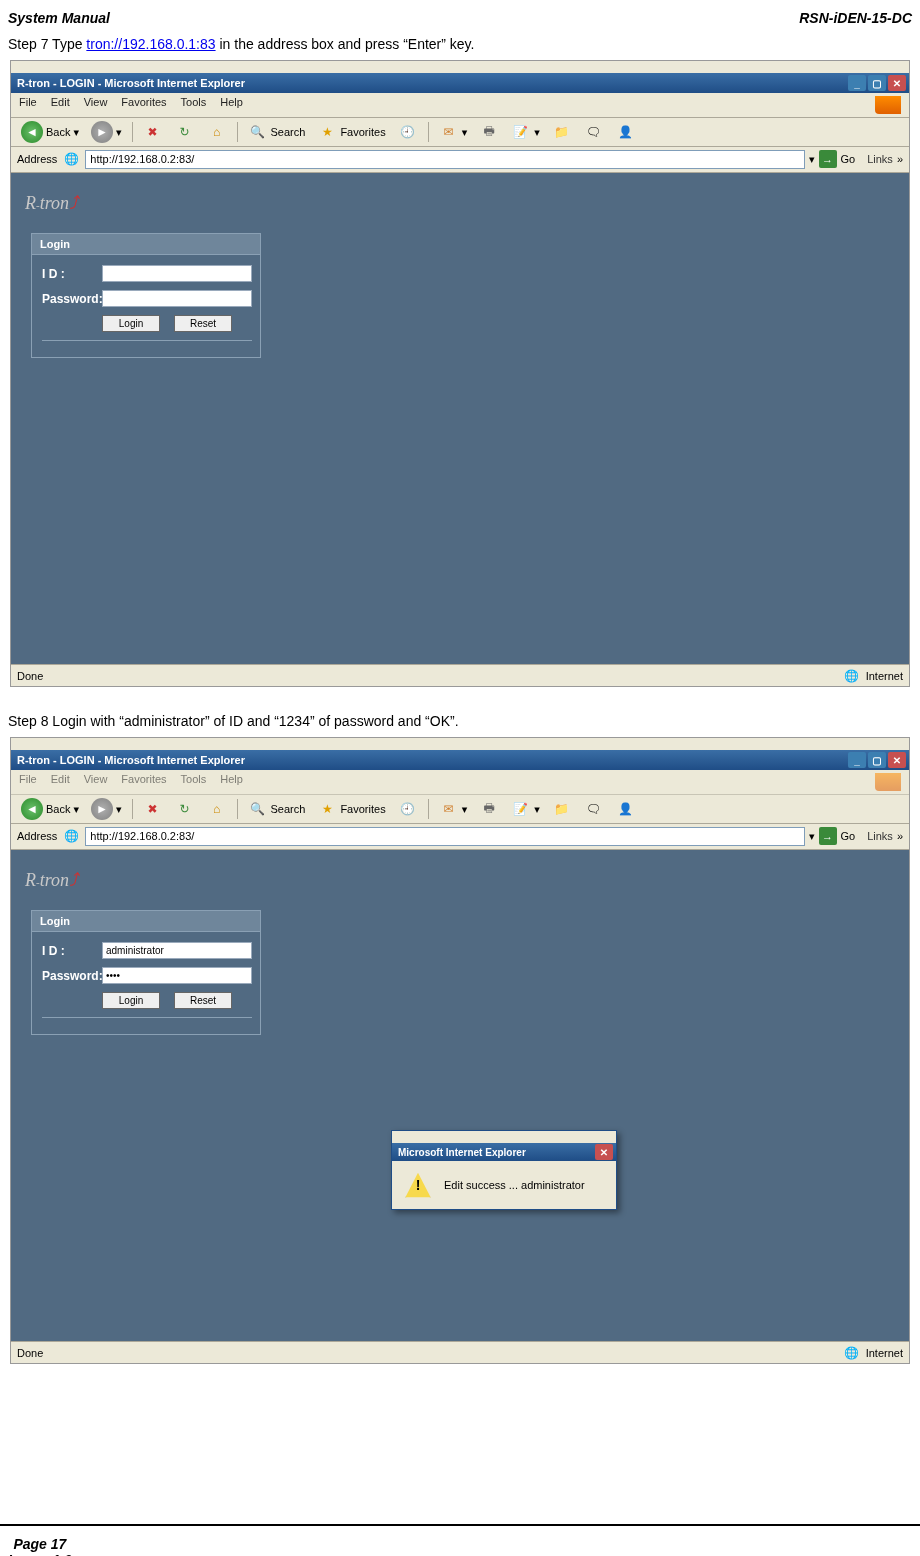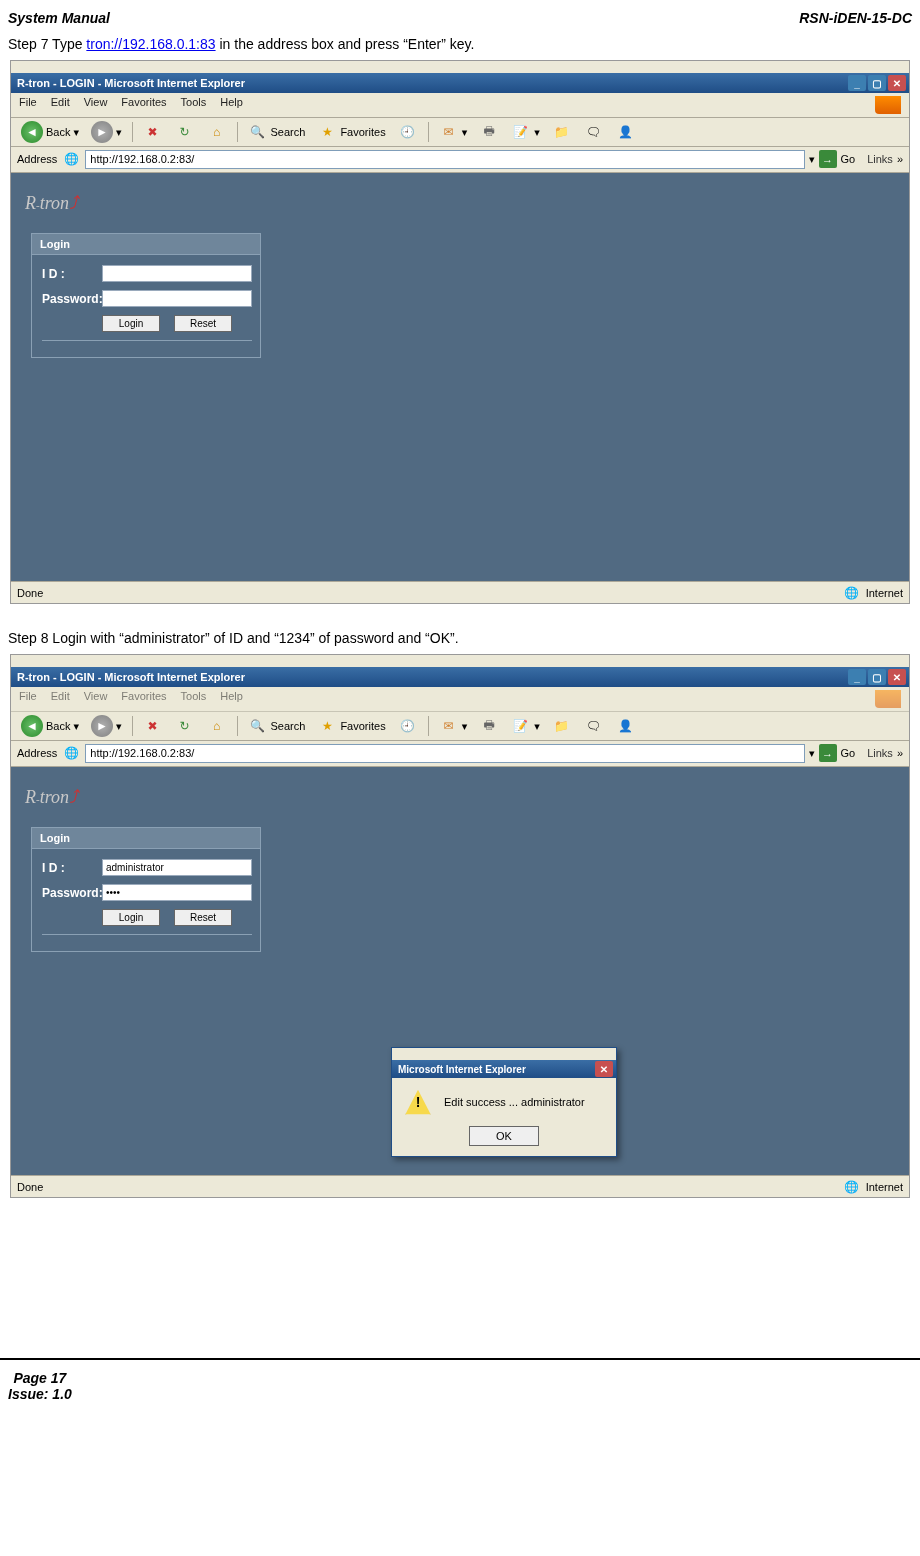--- a/index.html
+++ b/index.html
@@ -121,21 +121,21 @@
     font-size:11px;
     padding:0 4px;
   }
   .go-btn {
     width:18px;height:18px;background:#3a8a3a;color:white;
     display:flex;align-items:center;justify-content:center;
     border-radius:2px;
   }
   .content {
     background:#516a82;
-    height:408px;
+    height:491px;
     position:relative;
   }
   .logo {
     position:absolute;
     left:14px; top:20px;
     font-family: "Times New Roman", serif;
     font-style: italic;
     font-size:18px;
     color:#c8c8c8;
   }
@@ -468,23 +468,20 @@
       <div class="titlebar">
         <span>Microsoft Internet Explorer</span>
         <div class="titlebar-controls">
           <div class="tb-btn">✕</div>
         </div>
       </div>
       <div class="msgbox-body">
         <div class="warn-icon">!</div>
         <span>Edit success ... administrator</span>
       </div>
-      <div class="msgbox-btn">
-        <button>OK</button>
-      </div>
     </div>
   </div>
 
   <div class="statusbar">
     <span>Done</span>
     <div class="right">
       <span class="iconbox globe">🌐</span>
       <span>Internet</span>
     </div>
   </div>

